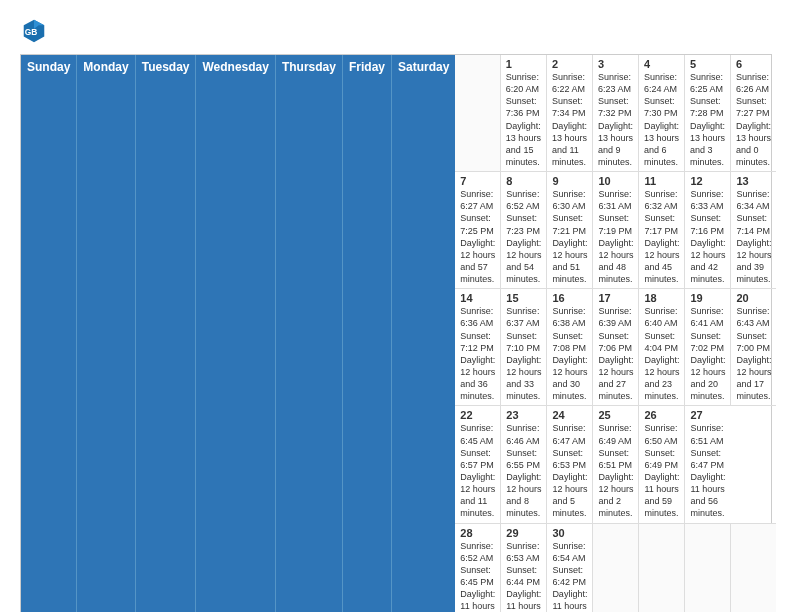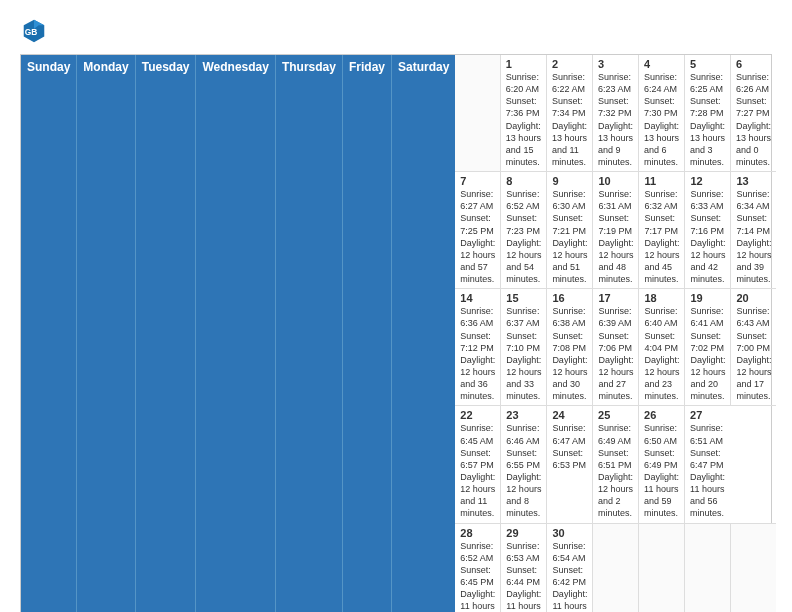--- a/index.html
+++ b/index.html
@@ -278,20 +278,21 @@
           <div class="cal-cell">
             <span class="day-num">23</span>
             <span class="cell-line">Sunrise: 6:46 AM</span>
             <span class="cell-line">Sunset: 6:55 PM</span>
             <span class="cell-line">Daylight: 12 hours and 8 minutes.</span>
           </div>
           <div class="cal-cell">
             <span class="day-num">24</span>
             <span class="cell-line">Sunrise: 6:47 AM</span>
             <span class="cell-line">Sunset: 6:53 PM</span>
+            <span class="cell-line">Daylight: 12 hours and 5 minutes.</span>
           </div>
           <div class="cal-cell">
             <span class="day-num">25</span>
             <span class="cell-line">Sunrise: 6:49 AM</span>
             <span class="cell-line">Sunset: 6:51 PM</span>
             <span class="cell-line">Daylight: 12 hours and 2 minutes.</span>
           </div>
           <div class="cal-cell">
             <span class="day-num">26</span>
             <span class="cell-line">Sunrise: 6:50 AM</span>

